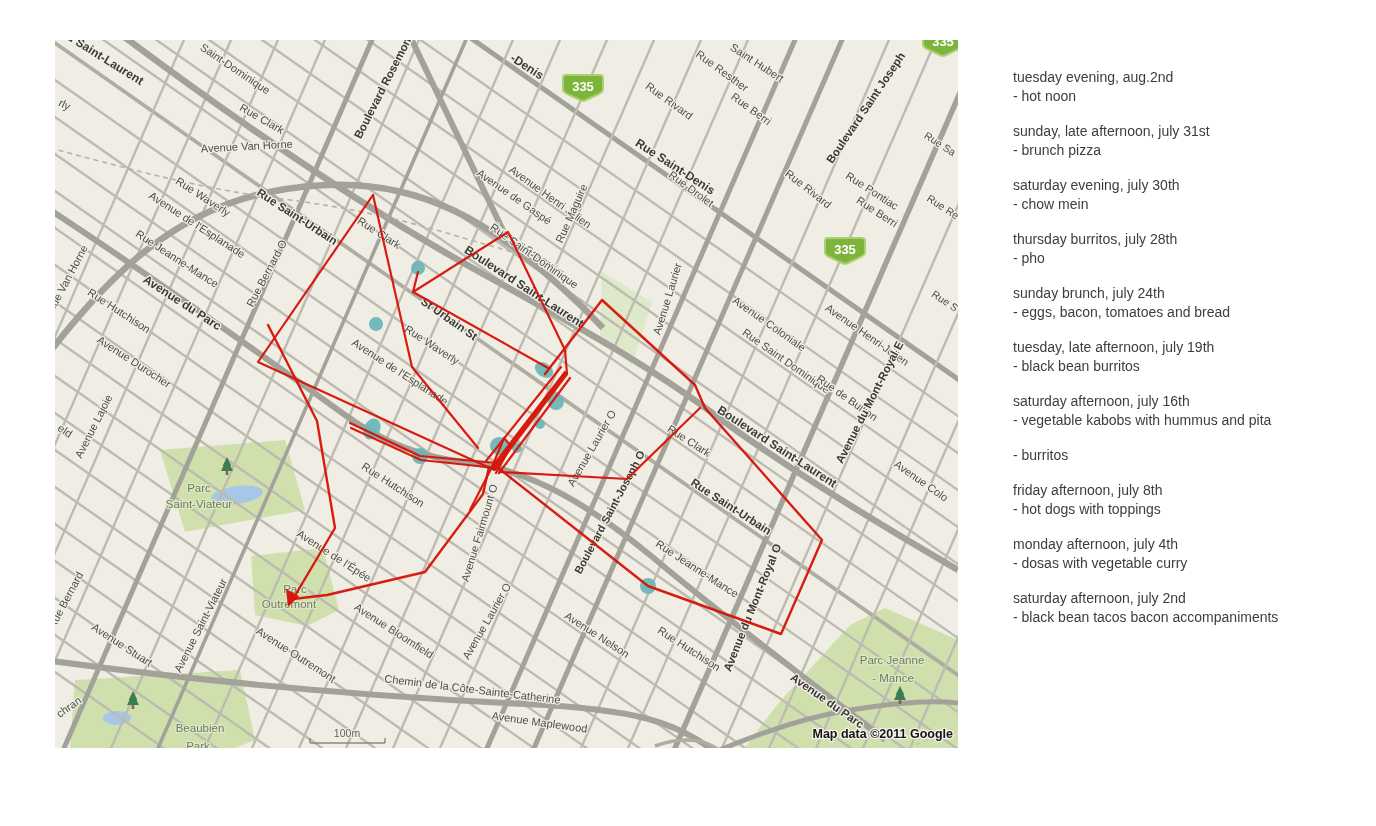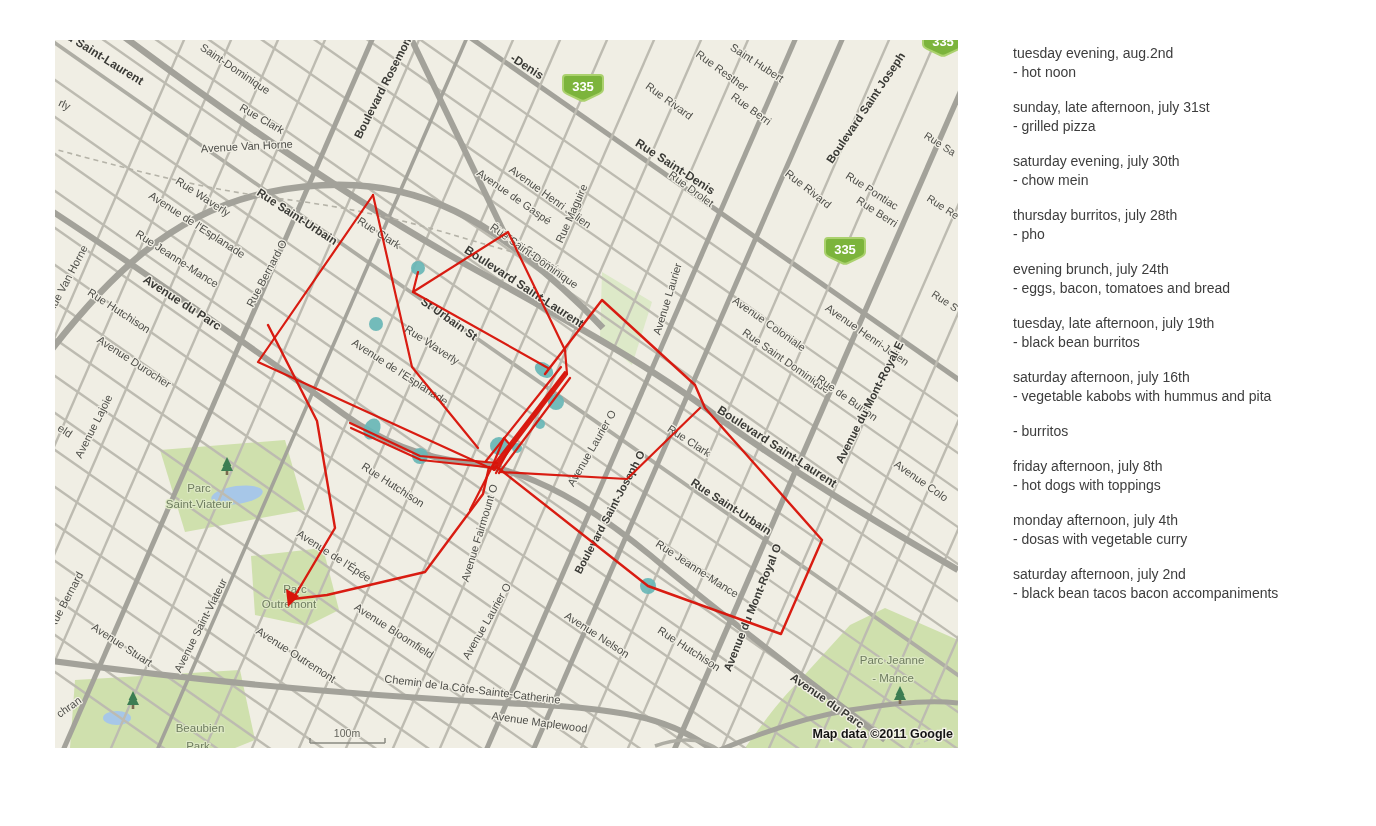--- a/index.html
+++ b/index.html
@@ -2,21 +2,21 @@
 <html><head>
 <meta charset="utf-8">
 <style>
   html,body{margin:0;padding:0;background:#ffffff;width:1376px;height:826px;overflow:hidden;
     font-family:"Liberation Sans", sans-serif;}
   .map-wrap{position:absolute;left:55px;top:40px;width:903px;height:708px;background:#f0eee4;}
   svg{display:block}
   .slabel{fill:#4e4e49;paint-order:stroke;stroke:#f1efe5;stroke-width:2.6px;stroke-linejoin:round;}
   .slabel.major{fill:#3a3a36;}
   .plabel{fill:#6f7d60;paint-order:stroke;stroke:#dde8c4;stroke-width:2.4px;stroke-linejoin:round;}
-  .notes{position:absolute;left:1013px;top:44px;width:340px;color:#3d3d3d;font-size:14px;line-height:19px;}
+  .notes{position:absolute;left:1013px;top:68px;width:340px;color:#3d3d3d;font-size:14px;line-height:19px;}
   .entry{margin-bottom:16px;}
   .shield-text{fill:#ffffff;font-weight:bold;font-size:13px;}
   .copyright{fill:#141414;font-size:12.5px;font-weight:600;paint-order:stroke;stroke:#f5f3ea;stroke-width:2.6px;}
   .scaletxt{fill:#63635c;font-size:10.5px;paint-order:stroke;stroke:#f1efe5;stroke-width:2px;}
 </style>
 </head>
 <body>
 
 <div class="map-wrap">
   <svg id="map-svg" width="903" height="708" viewBox="0 0 903 708">
@@ -249,32 +249,32 @@
   </svg>
 </div>
 
 <div class="notes">
   <div class="entry">
     <div>tuesday evening, aug.2nd</div>
     <div>- hot noon</div>
   </div>
   <div class="entry">
     <div>sunday, late afternoon, july 31st</div>
-    <div>- grilled pizza</div>
+    <div>- brunch pizza</div>
   </div>
   <div class="entry">
     <div>saturday evening, july 30th</div>
     <div>- chow mein</div>
   </div>
   <div class="entry">
     <div>thursday burritos, july 28th</div>
     <div>- pho</div>
   </div>
   <div class="entry">
-    <div>evening brunch, july 24th</div>
+    <div>sunday brunch, july 24th</div>
     <div>- eggs, bacon, tomatoes and bread</div>
   </div>
   <div class="entry">
     <div>tuesday, late afternoon, july 19th</div>
     <div>- black bean burritos</div>
   </div>
   <div class="entry">
     <div>saturday afternoon, july 16th</div>
     <div>- vegetable kabobs with hummus and pita</div>
   </div>

